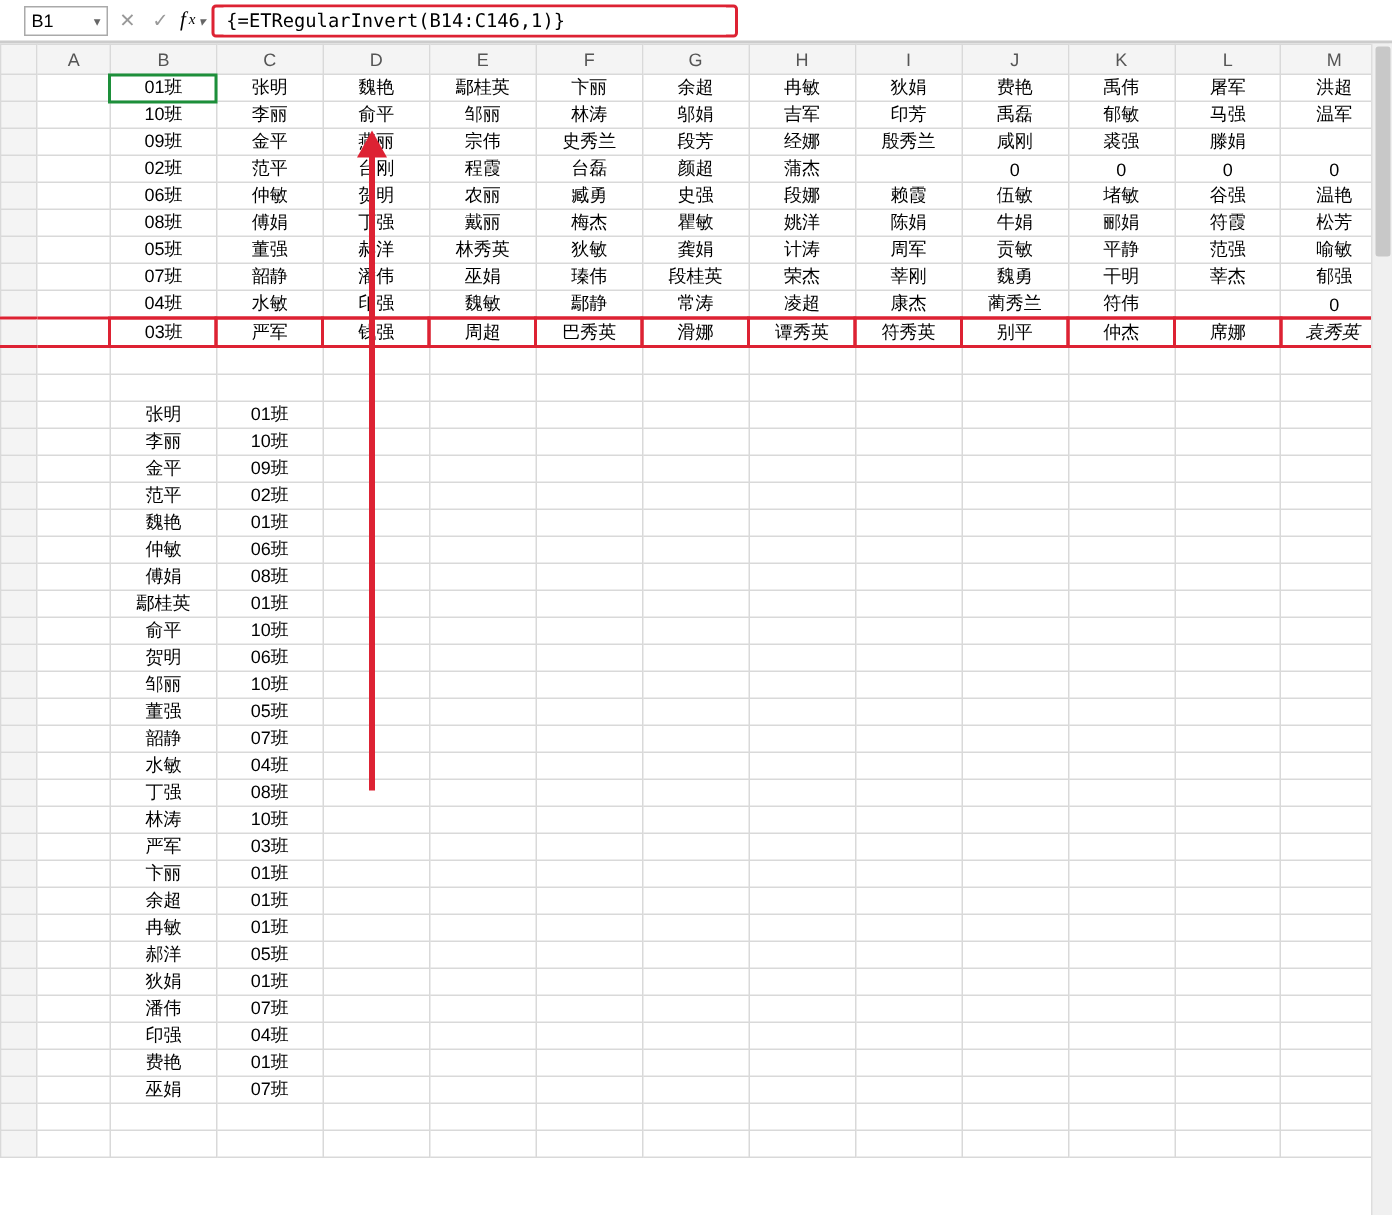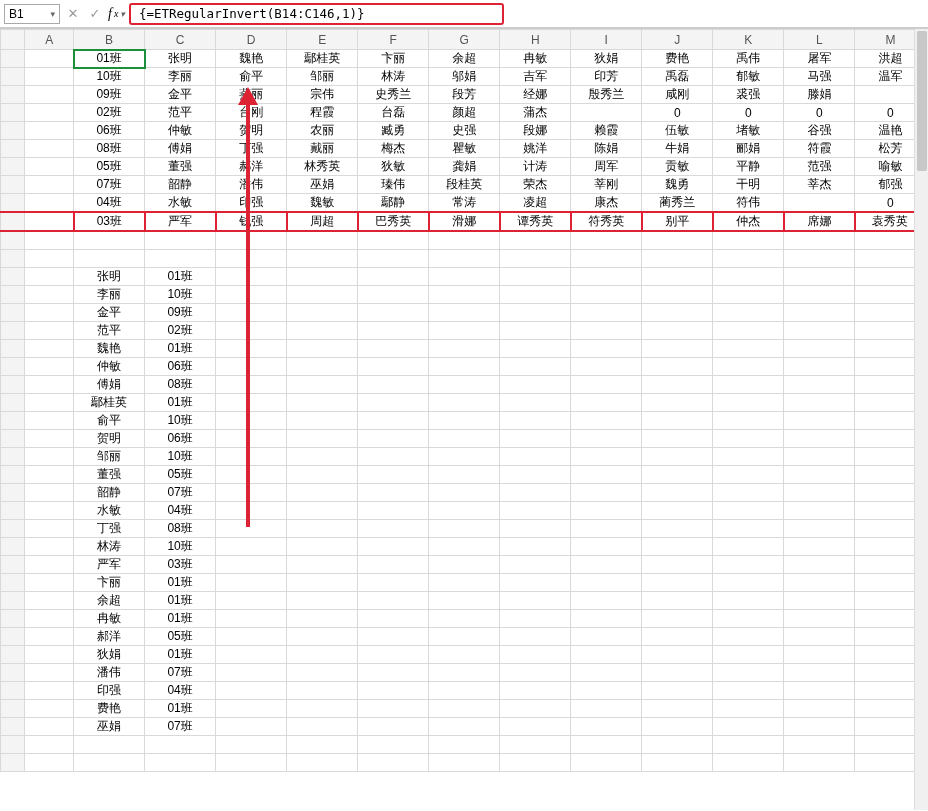--- a/index.html
+++ b/index.html
@@ -9,21 +9,21 @@
     font-size: 12px;
     background: #fff;
     color: #000;
     width: 928px;
   }
   .toolbar {
     display: flex;
     align-items: center;
     border-bottom: 1px solid #ccc;
     height: 28px;
-    padding: 0 4px;
+    padding: 0 16px;
     gap: 4px;
   }
   .namebox {
     width: 56px;
     height: 20px;
     border: 1px solid #aaa;
     background: #fff;
     display: flex;
     align-items: center;
     padding: 0 4px;
@@ -113,21 +113,21 @@
   
   tr.highlight-row td:not(:first-child):not(:nth-child(2)) {
     outline: 2px solid #d23;
     outline-offset: -1px;
   }
   tr.highlight-row td {
     border-top: 2px solid #d23;
     border-bottom: 2px solid #d23;
   }
   tr.highlight-row td:nth-child(3){ border-left:2px solid #d23; }
-  tr.highlight-row td:last-child{ border-right:4px solid #1d4ed8; }
+  tr.highlight-row td:last-child{ border-right:6px solid #1d4ed8;font-style:italic; }
   tr.highlight-row td { outline:none; }
   .filter-cell {
     position: relative;
   }
   .filter-btn {
     position: absolute;
     right: 2px;
     top: 1px;
     width: 14px;
     height: 14px;

